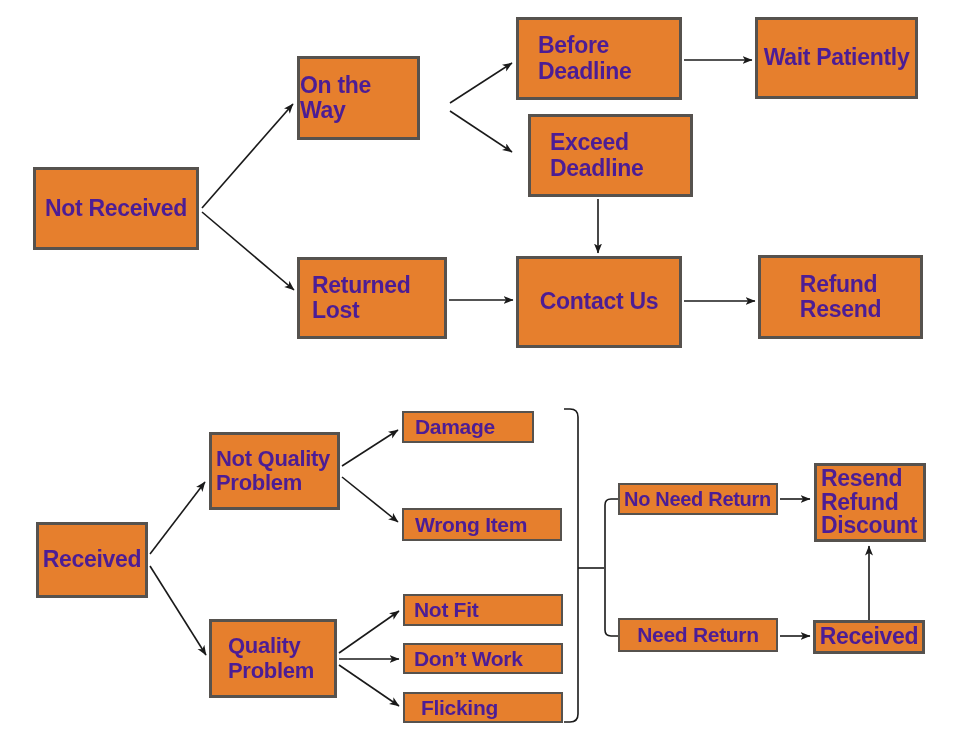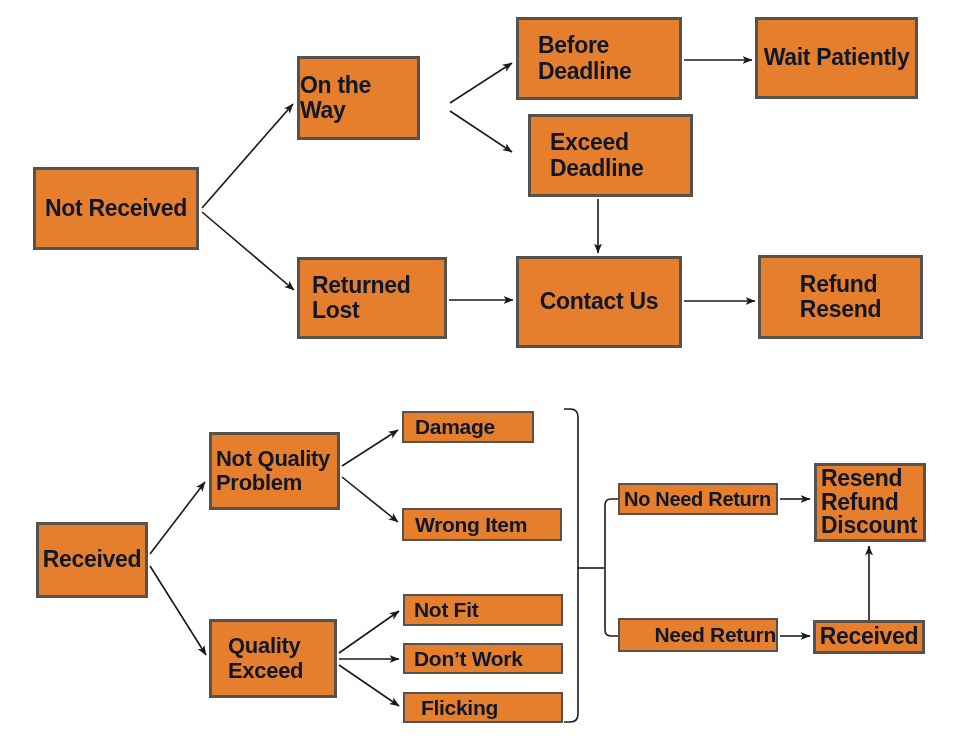--- a/index.html
+++ b/index.html
@@ -31,24 +31,24 @@
   .node{
     position:absolute;
     box-sizing:border-box;
     background:var(--fill);
     border:3px solid var(--border);
     display:flex;
     align-items:center;
     justify-content:center;
     font-weight:bold;
     font-size:23px;
-    color:#0f172a;
+    color:#4c1d95;
     letter-spacing:-0.3px;
   }
-  .node.sm{border-width:2px;font-size:21px;justify-content:flex-end;}
+  .node.sm{border-width:2px;font-size:21px;}
   .node.al{justify-content:flex-start;}
   .node .label{
     white-space:pre-line;
     text-align:left;
     line-height:1.1;
   }
   .node.tight .label{line-height:1.04;}
 </style>
 </head>
 <body>
@@ -118,21 +118,21 @@
 
   <div class="node" style="left:36px;top:522px;width:112px;height:76px;">
     <span class="label">Received</span>
   </div>
   <div class="node al" style="left:209px;top:432px;width:131px;height:78px;padding-left:4px;font-size:22px;">
     <span class="label">Not Quality
 Problem</span>
   </div>
   <div class="node al" style="left:209px;top:619px;width:128px;height:79px;padding-left:16px;font-size:22px;">
     <span class="label">Quality
-Exceed</span>
+Problem</span>
   </div>
   <div class="node sm al" style="left:402px;top:411px;width:132px;height:32px;padding-left:11px;">
     <span class="label">Damage</span>
   </div>
   <div class="node sm al" style="left:402px;top:508px;width:160px;height:33px;padding-left:11px;">
     <span class="label">Wrong Item</span>
   </div>
   <div class="node sm al" style="left:403px;top:594px;width:160px;height:32px;padding-left:9px;">
     <span class="label">Not Fit</span>
   </div>

